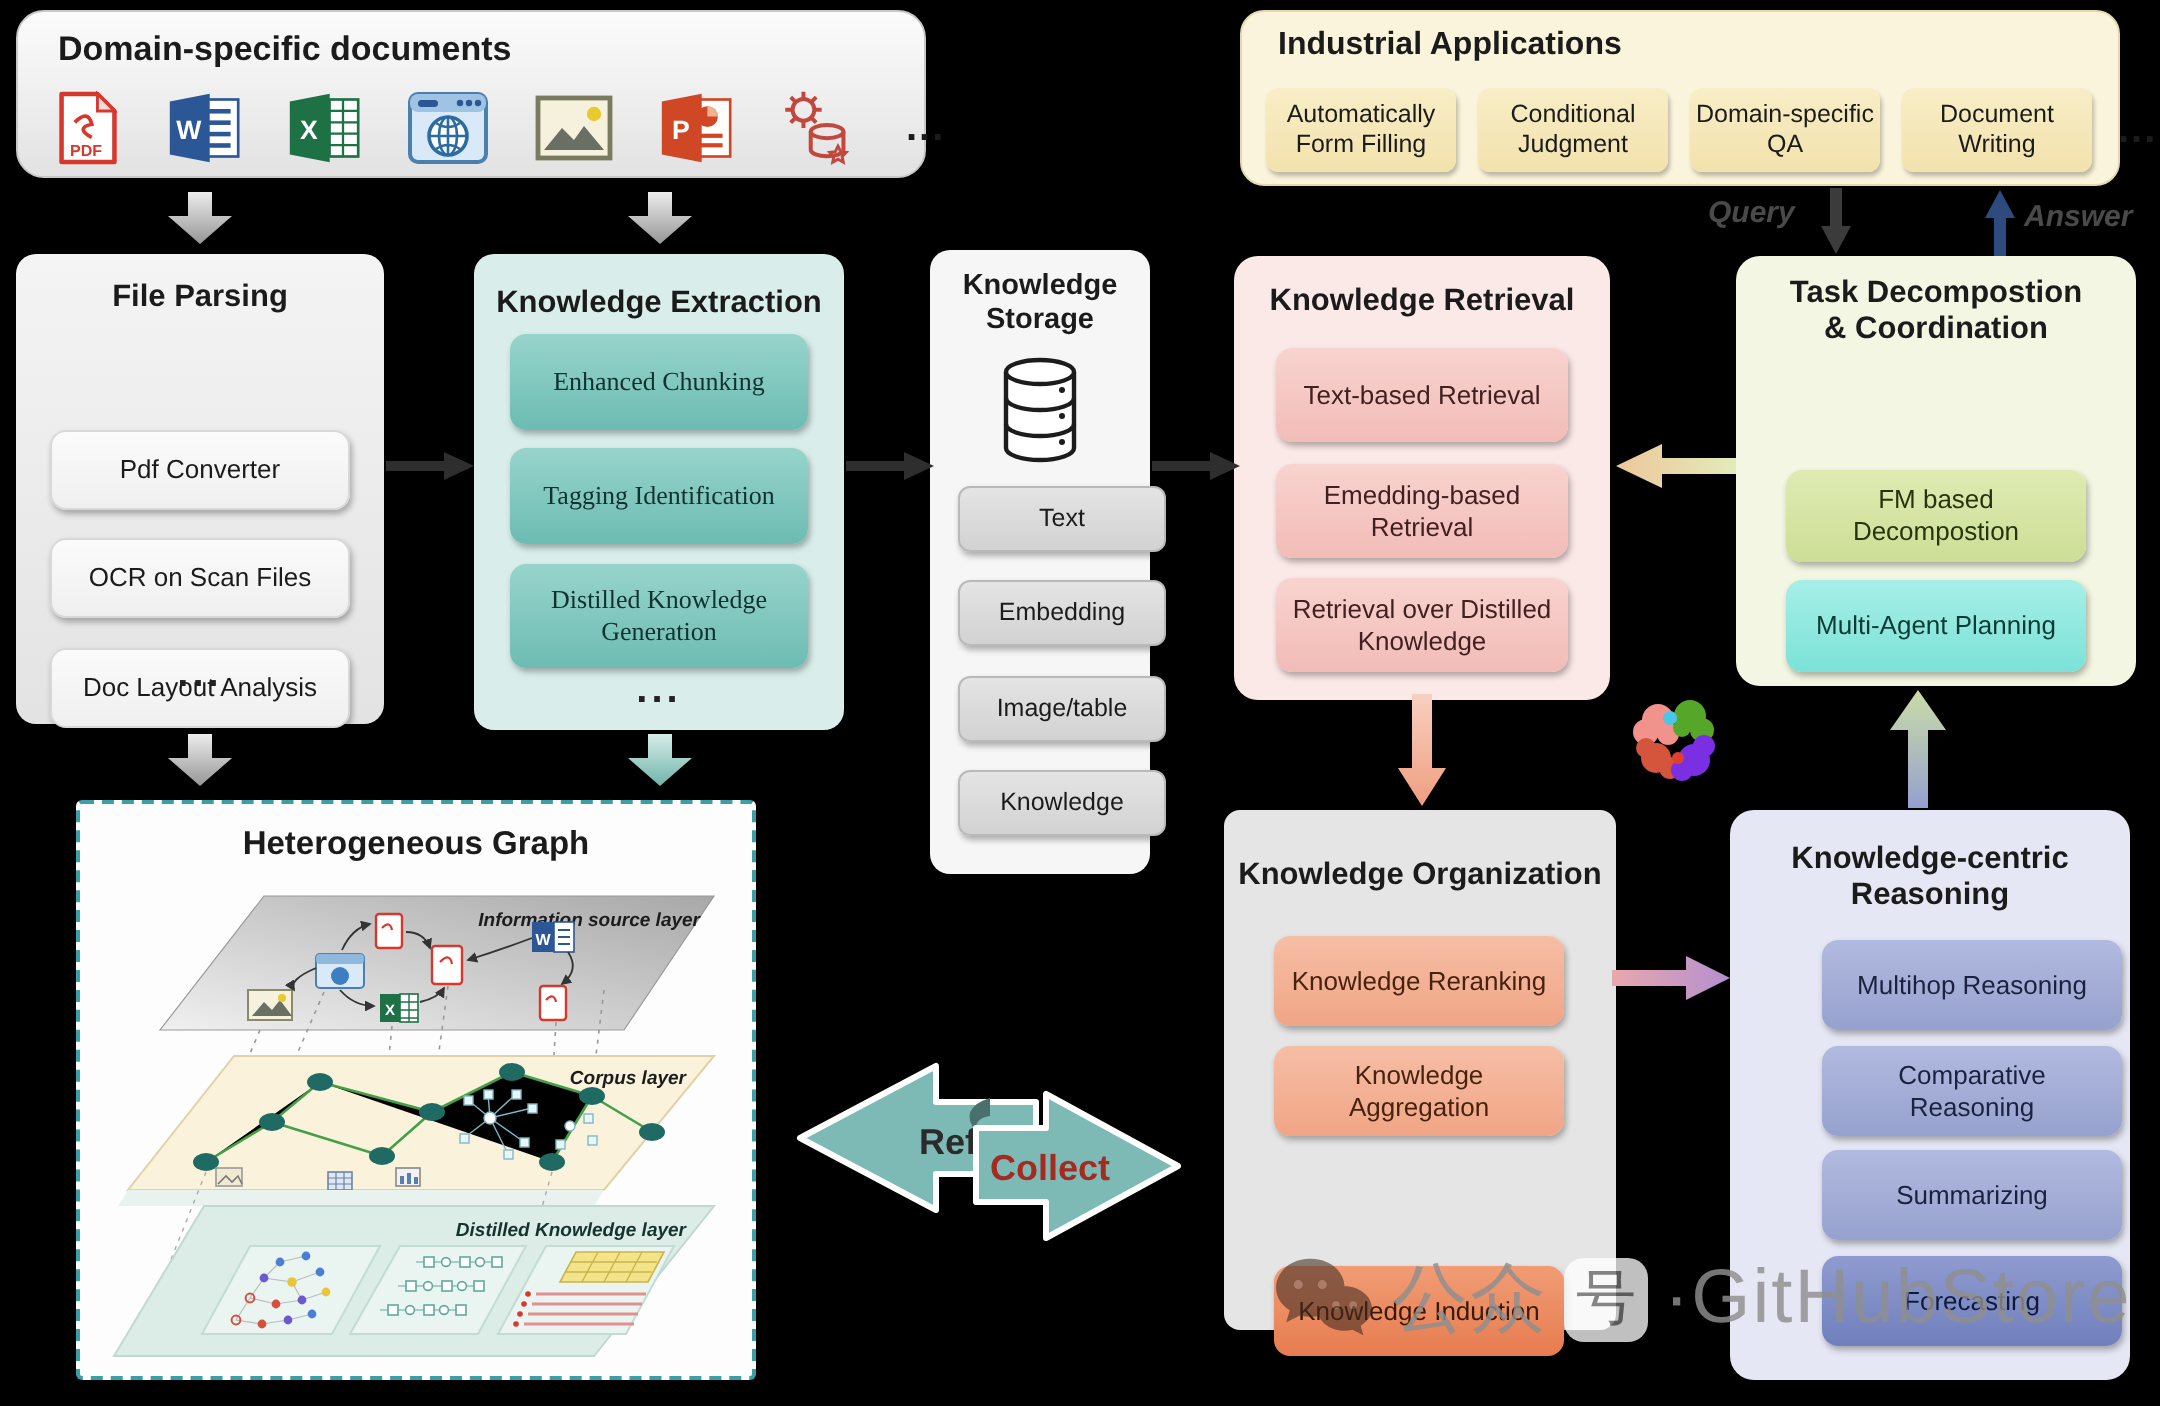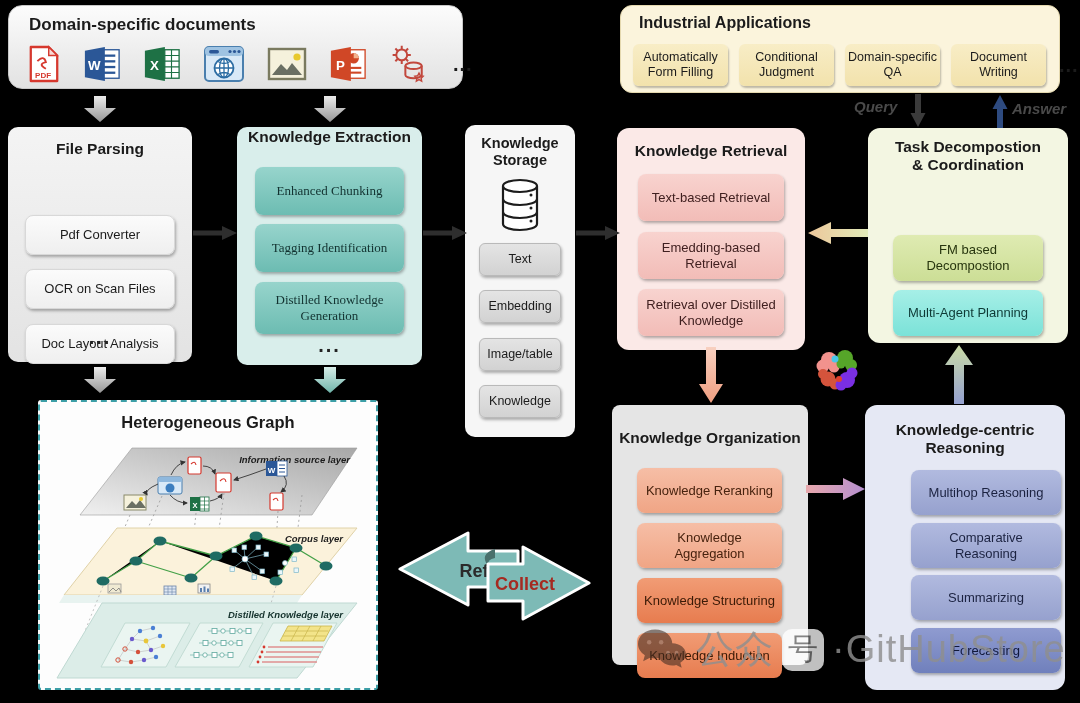--- a/index.html
+++ b/index.html
@@ -69,27 +69,27 @@
   }
   .ind-dots { font-weight:900; font-size:20px; letter-spacing:1px; padding-left:2px; }
   
   .file-parsing { left:8px; top:127px; width:184px; height:235px;
     background:linear-gradient(180deg,#F4F4F4,#E3E3E3); border-radius:10px; }
   .file-parsing .mtitle { padding-top:13px; font-size:15.5px; }
   .fp-pill { left:17px; width:150px; height:40px;
     background:linear-gradient(180deg,#FBFBFB,#EFEFEF); border:1px solid #d8d8d8;margin-top:45px; }
   
   .k-extract { left:237px; top:127px; width:185px; height:238px; background:#D9EEEB; border-radius:10px; }
-  .k-extract .mtitle { padding-top:1px; font-size:15.5px; }
+  .k-extract .mtitle { padding-top:16px; font-size:15.5px; }
   .ke-pill { left:18px; width:149px;
     background:linear-gradient(180deg,#97D4CC,#6CBCB2); color:#123230;font-family:Liberation Serif, serif; }
   
   .k-storage { left:465px; top:125px; width:110px; height:312px; background:#F6F6F6; border-radius:10px; }
   .k-storage .mtitle { padding-top:10px; font-size:14.5px; }
-  .ks-pill { left:14px; width:82px; height:33px;
+  .ks-pill { left:14px; width:104px; height:33px;
     background:linear-gradient(180deg,#E4E4E4,#D2D2D2); border:1px solid #b9b9b9;
     border-radius:6px; font-size:12.5px; }
   
   .k-retrieval { left:617px; top:128px; width:188px; height:222px; background:#FBE9E7; border-radius:12px; }
   .k-retrieval .mtitle { padding-top:14px; font-size:15.5px; }
   .kr-pill { left:21px; width:146px; height:47px;
     background:linear-gradient(180deg,#F8D3CF,#F2BCB7); color:#402020; }
   
   .task-box { left:868px; top:128px; width:200px; height:215px; background:#F3F6E2; border-radius:12px; }
   .task-box .mtitle { padding:10px 20px 0 20px; font-size:15.5px; }
@@ -242,21 +242,20 @@
 <div class="module task-box">
   <div class="mtitle">Task Decompostion &amp; Coordination</div>
   <div class="pill td-pill td-green" style="top:107px">FM based Decompostion</div>
   <div class="pill td-pill td-cyan" style="top:162px">Multi-Agent Planning</div>
 </div>
 
 <div class="module k-org">
   <div class="mtitle">Knowledge Organization</div>
   <div class="pill ko-pill ko-light" style="top:63px">Knowledge Reranking</div>
   <div class="pill ko-pill ko-light" style="top:118px">Knowledge Aggregation</div>
-  <div class="pill ko-pill ko-dark" style="top:173px">Knowledge Structuring</div>
   <div class="pill ko-pill ko-dark" style="top:228px">Knowledge Induction</div>
 </div>
 
 <div class="module k-reason">
   <div class="mtitle">Knowledge-centric Reasoning</div>
   <div class="pill krs-pill krs-light" style="top:65px">Multihop Reasoning</div>
   <div class="pill krs-pill krs-light" style="top:118px">Comparative Reasoning</div>
   <div class="pill krs-pill krs-light" style="top:170px">Summarizing</div>
   <div class="pill krs-pill krs-dark" style="top:223px">Forecasting</div>
 </div>

